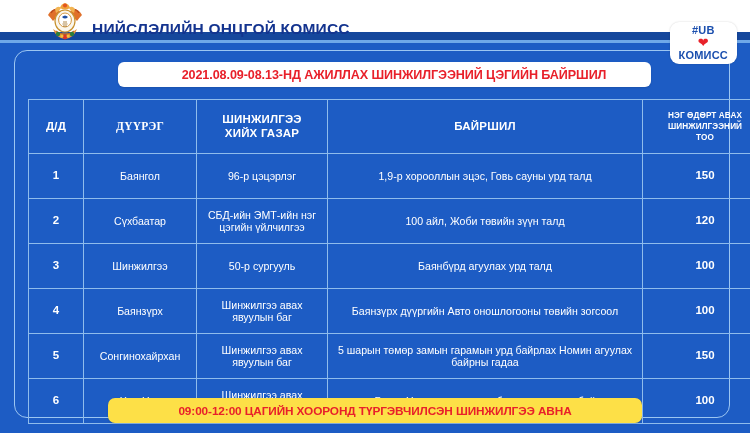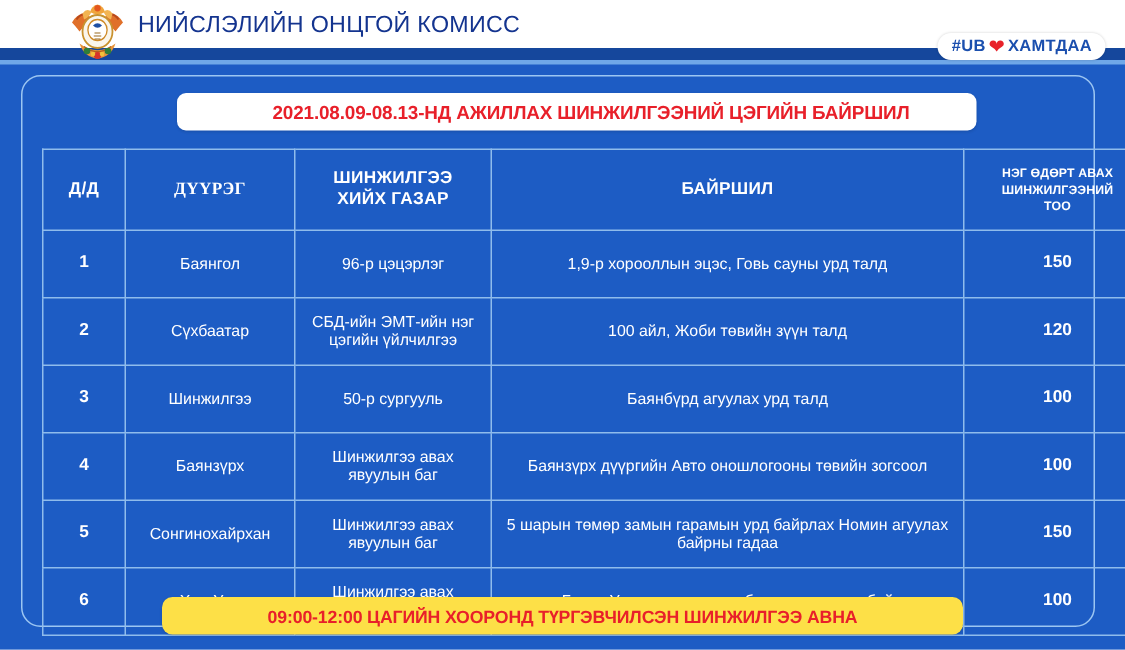--- a/index.html
+++ b/index.html
@@ -29,34 +29,35 @@
   .header-light{
     position:absolute;left:0;top:40px;width:750px;height:3px;
     background:#6fa8e8;
     z-index:5;
   }
   .logo-emblem{
     position:absolute;left:44px;top:1px;width:42px;height:42px;
     z-index:8;
   }
   .org-title{
-    position:absolute;left:92px;top:8px;
-    font-size:15.5px;font-weight:normal;color:#14348f;
+    position:absolute;left:92px;top:20px;
+    font-size:15.5px;font-weight:bold;color:#14348f;
     letter-spacing:.2px;
     white-space:nowrap;
     z-index:8;
   }
   .hashtag-pill{
     position:absolute;right:13px;top:22px;
     background:#ffffff;
     border-radius:9px;
     padding:2px 9px 3px 9px;
     display:flex;align-items:center;
     box-shadow:0 0 2px rgba(0,0,0,.18);
     z-index:9;
+    flex-direction:column;
   }
   .hashtag-pill .ht-a,.hashtag-pill .ht-b{
     font-size:11px;font-weight:bold;color:#1b4fae;letter-spacing:.2px;
   }
   .heart-icon{
     display:inline-block;margin:0 2px;line-height:1;
     font-size:13px;color:#e8222a;
   }
   
   .frame{
@@ -167,21 +168,21 @@
       <circle cx="18" cy="35" r="1.5" fill="#f0c23c"></circle>
       <circle cx="24" cy="35" r="1.5" fill="#f0c23c"></circle>
     </svg>
   </div>
 
   <div class="org-title">НИЙСЛЭЛИЙН ОНЦГОЙ КОМИСС</div>
 
   <div class="hashtag-pill">
     <span class="ht-a">#UB</span>
     <span class="heart-icon">❤</span>
-    <span class="ht-b">ХАМТДАА</span>
+    <span class="ht-b">КОМИСС</span>
   </div>
 
   <div class="title-banner">
     <span>2021.08.09-08.13-НД АЖИЛЛАХ ШИНЖИЛГЭЭНИЙ ЦЭГИЙН БАЙРШИЛ</span>
   </div>
 
   <table class="tbl">
     <thead>
       <tr>
         <th class="c0">Д/Д</th>

